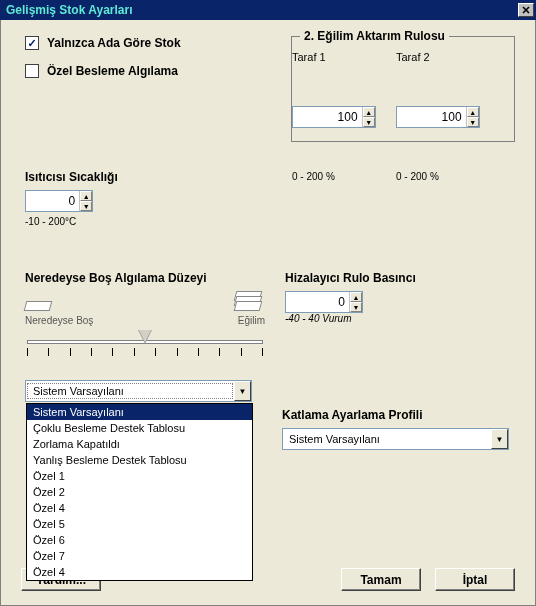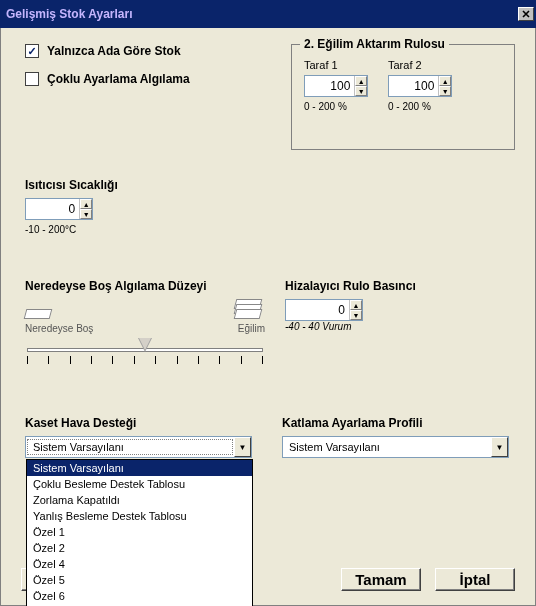--- a/index.html
+++ b/index.html
@@ -9,22 +9,22 @@
     font-size: 11px;
     background: #ece9d8;
     color: #000;
     width: 536px;
     height: 606px;
     display: flex;
     flex-direction: column;
   }
   .titlebar {
     background: #0a246a;
-    color: #c4b5fd;
-    height: 28px;
+    color: #5eead4;
+    height: 20px;
     display: flex;
     align-items: center;
     justify-content: space-between;
     padding: 0 2px 0 6px;
     font-weight: bold;
     font-size: 12px;
   }
   .titlebar .close {
     width: 16px; height: 14px;
     background: #c0c0c0;
@@ -48,37 +48,37 @@
   .check {
     width:14px; height:14px;
     border:1px solid #404040;
     background:#fff;
     margin-right:8px;
     display:flex; align-items:center; justify-content:center;
     font-size:11px; color:#0a246a; font-weight:bold;
   }
   .groupbox {
     border:1px solid #808080;
-    padding: 14px 12px 22px 12px;
+    padding: 14px 12px 22px 0;
     position:relative;
     width: 224px;
     height: 106px;
     margin-left: auto;
   }
   .groupbox .legend {
     position:absolute; top:-8px; left:8px;
     background:#ece9d8; padding:0 4px;
     font-weight:bold; font-size:12px;
   }
   .group-inner { display:flex; gap:20px; }
-  .nud-col { display:flex; flex-direction:column; }
+  .nud-col { display:flex; flex-direction:column;gap:39px; }
   .nud-col .label { font-size:11px; margin-bottom:4px; }
   .nud-col .caption { font-size:10px; color:#000; margin-top:4px; }
   .nud {
-    display:flex; height:22px; width:64px;
+    display:flex; height:22px; width:84px;
     border:1px solid #7f9db9; background:#fff;
   }
   .nud input {
     border:none; width:100%; text-align:right;
     font-size:12px; padding-right:4px; outline:none;
   }
   .nud .spin {
     width:16px; display:flex; flex-direction:column;
     border-left:1px solid #c0c0c0;
   }
@@ -171,21 +171,21 @@
     left:20px; right:20px; bottom:14px;
     display:flex; justify-content:space-between;
   }
   .button-bar .rbtns { display:flex; gap:14px; }
   .btn {
     min-width:80px; height:23px;
     background:#ece9d8;
     border:1px solid #404040;
     border-top-color:#fff; border-left-color:#fff;
     box-shadow: inset -1px -1px 0 #808080, inset 1px 1px 0 #ece9d8;
-    font-size:15px; font-weight:bold;
+    font-size:12px; font-weight:bold;
     display:flex; align-items:center; justify-content:center;
     padding:0 12px;
   }
   .stack-icon { width:30px; height:22px; position:relative; }
   .stack-icon .m { position:absolute; left:0; border:1px solid #888; background:#fff; width:26px; height:10px; transform:skewX(-15deg); }
   .stack-icon .a { top:0; }
   .stack-icon .b { top:5px; }
   .stack-icon .c { top:10px; }
 </style>
 </head>
@@ -203,21 +203,21 @@
 <div class="content">
 
   <div class="top-area">
     <div class="left-col">
       <div class="checkbox-row">
         <span class="check">✓</span>
         <span>Yalnızca Ada Göre Stok</span>
       </div>
       <div class="checkbox-row">
         <span class="check"></span>
-        <span>Çoklu Ayarlama Algılama</span>
+        <span>Özel Besleme Algılama</span>
       </div>
     </div>
 
     <div class="groupbox">
       <div class="legend">2. Eğilim Aktarım Rulosu</div>
       <div class="group-inner">
         <div class="nud-col">
           <span class="label">Taraf 1</span>
           <div class="nud">
             <input value="100" style="">
@@ -303,21 +303,20 @@
             <div>▲</div>
             <div>▼</div>
           </div>
       </div>
       <div class="caption" style="font-size:10px; font-style:italic;">-40 - 40 Vurum</div>
     </div>
   </div>
 
   <div class="row3">
     <div>
-      <div class="section-label">Kaset Hava Desteği</div>
       <div class="dropdown-open-combo">
         <div class="val">Sistem Varsayılanı</div>
         <div class="arrow">▼</div>
         <div class="dropdown-list" id="dropdown-list">
             <div class="item hl">Sistem Varsayılanı</div>
             <div class="item">Çoklu Besleme Destek Tablosu</div>
             <div class="item">Zorlama Kapatıldı</div>
             <div class="item">Yanlış Besleme Destek Tablosu</div>
             <div class="item">Özel 1</div>
             <div class="item">Özel 2</div>

